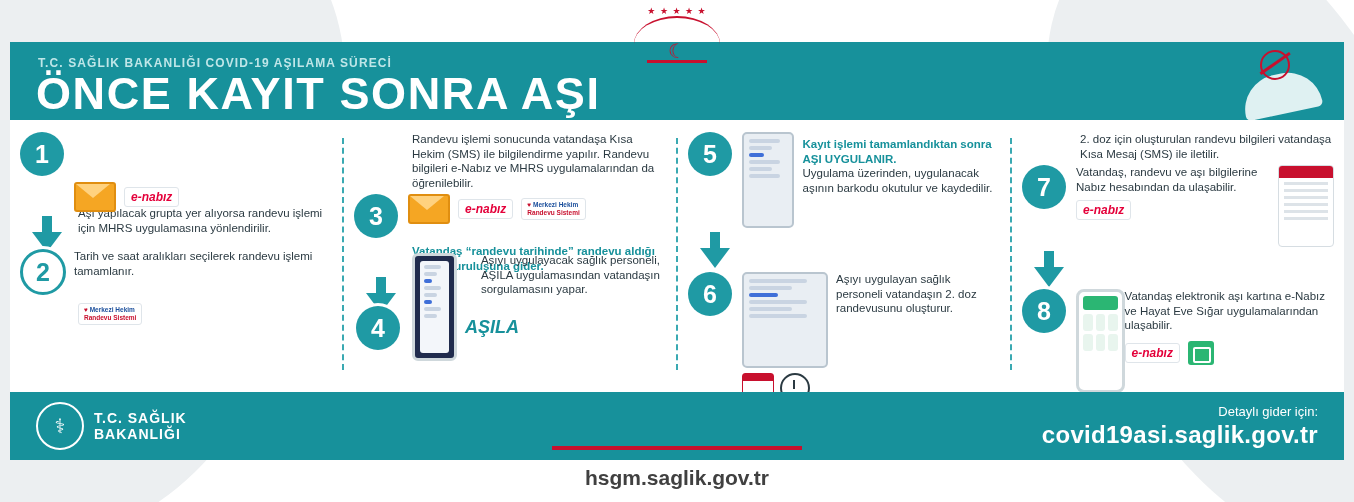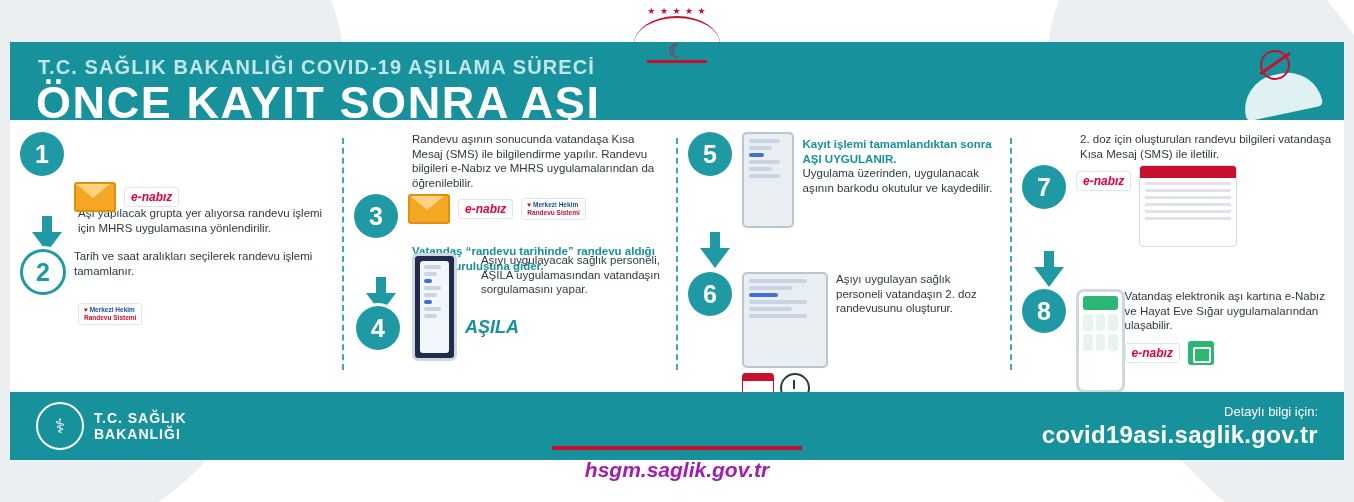--- a/index.html
+++ b/index.html
@@ -24,21 +24,21 @@
   }
   
   .header{
     position:relative;
     height:78px;
     background:#17919b;
     padding:8px 26px 0 26px;
     box-sizing:border-box;
   }
   .header .line1{
-    color:#bfe6e8;font-size:20px;letter-spacing:1.1px;font-weight:bold;
+    color:#bfe6e8;font-size:12px;letter-spacing:1.1px;font-weight:bold;
     margin:6px 0 0 2px;
   }
   .header .line2{
     color:#ffffff;font-size:45px;font-weight:bold;letter-spacing:1.6px;
     line-height:48px;margin:0 0 0 0;
   }
   
   .emblem{
     position:absolute;left:50%;top:-36px;transform:translateX(-50%);
     width:104px;height:70px;z-index:4;text-align:center;
@@ -172,22 +172,22 @@
     width:44px;height:44px;border:2px solid #ffffff;border-radius:50%;
     display:flex;align-items:center;justify-content:center;margin-right:10px;
   }
   .foot-logo .snake{color:#fff;font-size:20px;line-height:20px;}
   .foot-left .t1{font-size:14px;font-weight:bold;letter-spacing:1px;}
   .foot-left .t2{font-size:14px;font-weight:bold;letter-spacing:1px;}
   .foot-right{text-align:right;color:#fff;}
   .foot-right .small{font-size:13px;margin-bottom:2px;}
   .foot-right .url{font-size:24px;font-weight:bold;letter-spacing:.3px;}
   .hsgm{
-    position:absolute;left:50%;bottom:20px;transform:translateX(-50%);
-    color:#a21caf;font-size:21px;font-weight:bold;z-index:5;font-style:italic;
+    position:absolute;left:50%;bottom:12px;transform:translateX(-50%);
+    color:#404040;font-size:21px;font-weight:bold;z-index:5;
   }
   .hsgm-bar{
     position:absolute;left:50%;bottom:52px;transform:translateX(-50%);
     width:250px;height:4px;background:#c8102e;z-index:5;
   }
 </style>
 </head>
 <body>
 
 <div class="bg-swoosh">
@@ -236,21 +236,21 @@
       <div class="mhrs" style="margin:8px 0 0 58px;">
         <span class="r">♥</span>
         <span>Merkezi Hekim</span><br>
         <span class="r">Randevu Sistemi</span>
       </div>
     </div>
 
     <div class="divider"></div>
 
     <div class="col">
-      <div class="txt" style="margin-left:58px;">Randevu aşının sonucunda vatandaşa Kısa Mesaj (SMS) ile bilgilendirme yapılır. Randevu bilgileri e-Nabız ve MHRS uygulamalarından da öğrenilebilir.</div>
+      <div class="txt" style="margin-left:58px;">Randevu işlemi sonucunda vatandaşa Kısa Hekim (SMS) ile bilgilendirme yapılır. Randevu bilgileri e-Nabız ve MHRS uygulamalarından da öğrenilebilir.</div>
       <div class="row" style="margin-top:4px;">
         <div class="num">3</div>
         <div style="display:flex;align-items:center;margin-left:10px;">
           <div class="envelope"></div>
           <div class="enabiz" style="margin-left:8px;">e-nabız</div>
           <div class="mhrs" style="margin-left:8px;">
             <span class="r">♥</span>
             <span>Merkezi Hekim</span><br>
             <span class="r">Randevu Sistemi</span>
           </div>
@@ -326,20 +326,21 @@
       </div>
     </div>
 
     <div class="divider"></div>
 
     <div class="col">
       <div class="txt" style="margin-left:58px;">2. doz için oluşturulan randevu bilgileri vatandaşa Kısa Mesaj (SMS) ile iletilir.</div>
       <div class="row" style="margin-top:4px;">
         <div class="num">7</div>
         <div style="margin-left:10px;">
+          <div class="txt" style="margin-left:0;">Vatandaş, randevu ve aşı bilgilerine Nabız hesabından da ulaşabilir.</div>
           <div class="enabiz" style="margin-top:6px;">e-nabız</div>
         </div>
         <div class="card-red" style="margin-left:8px;">
           <div class="hd"></div>
           <div class="ln"></div>
             <div class="ln"></div>
             <div class="ln"></div>
           <div class="ln"></div>
             <div class="ln"></div>
             <div class="ln"></div>
@@ -378,21 +379,21 @@
     <div class="foot-left">
       <div class="foot-logo">
           <span class="snake">⚕</span>
         </div>
       <div>
         <div class="t1">T.C. SAĞLIK</div>
         <div class="t2">BAKANLIĞI</div>
       </div>
     </div>
     <div class="foot-right">
-      <div class="small">Detaylı bilgi için:</div>
+      <div class="small">Detaylı gider için:</div>
       <div class="url">covid19asi.saglik.gov.tr</div>
     </div>
   </div>
 
 </div>
 
 <div class="hsgm-bar"></div>
 <div class="hsgm">hsgm.saglik.gov.tr</div>
 
 </body></html>

